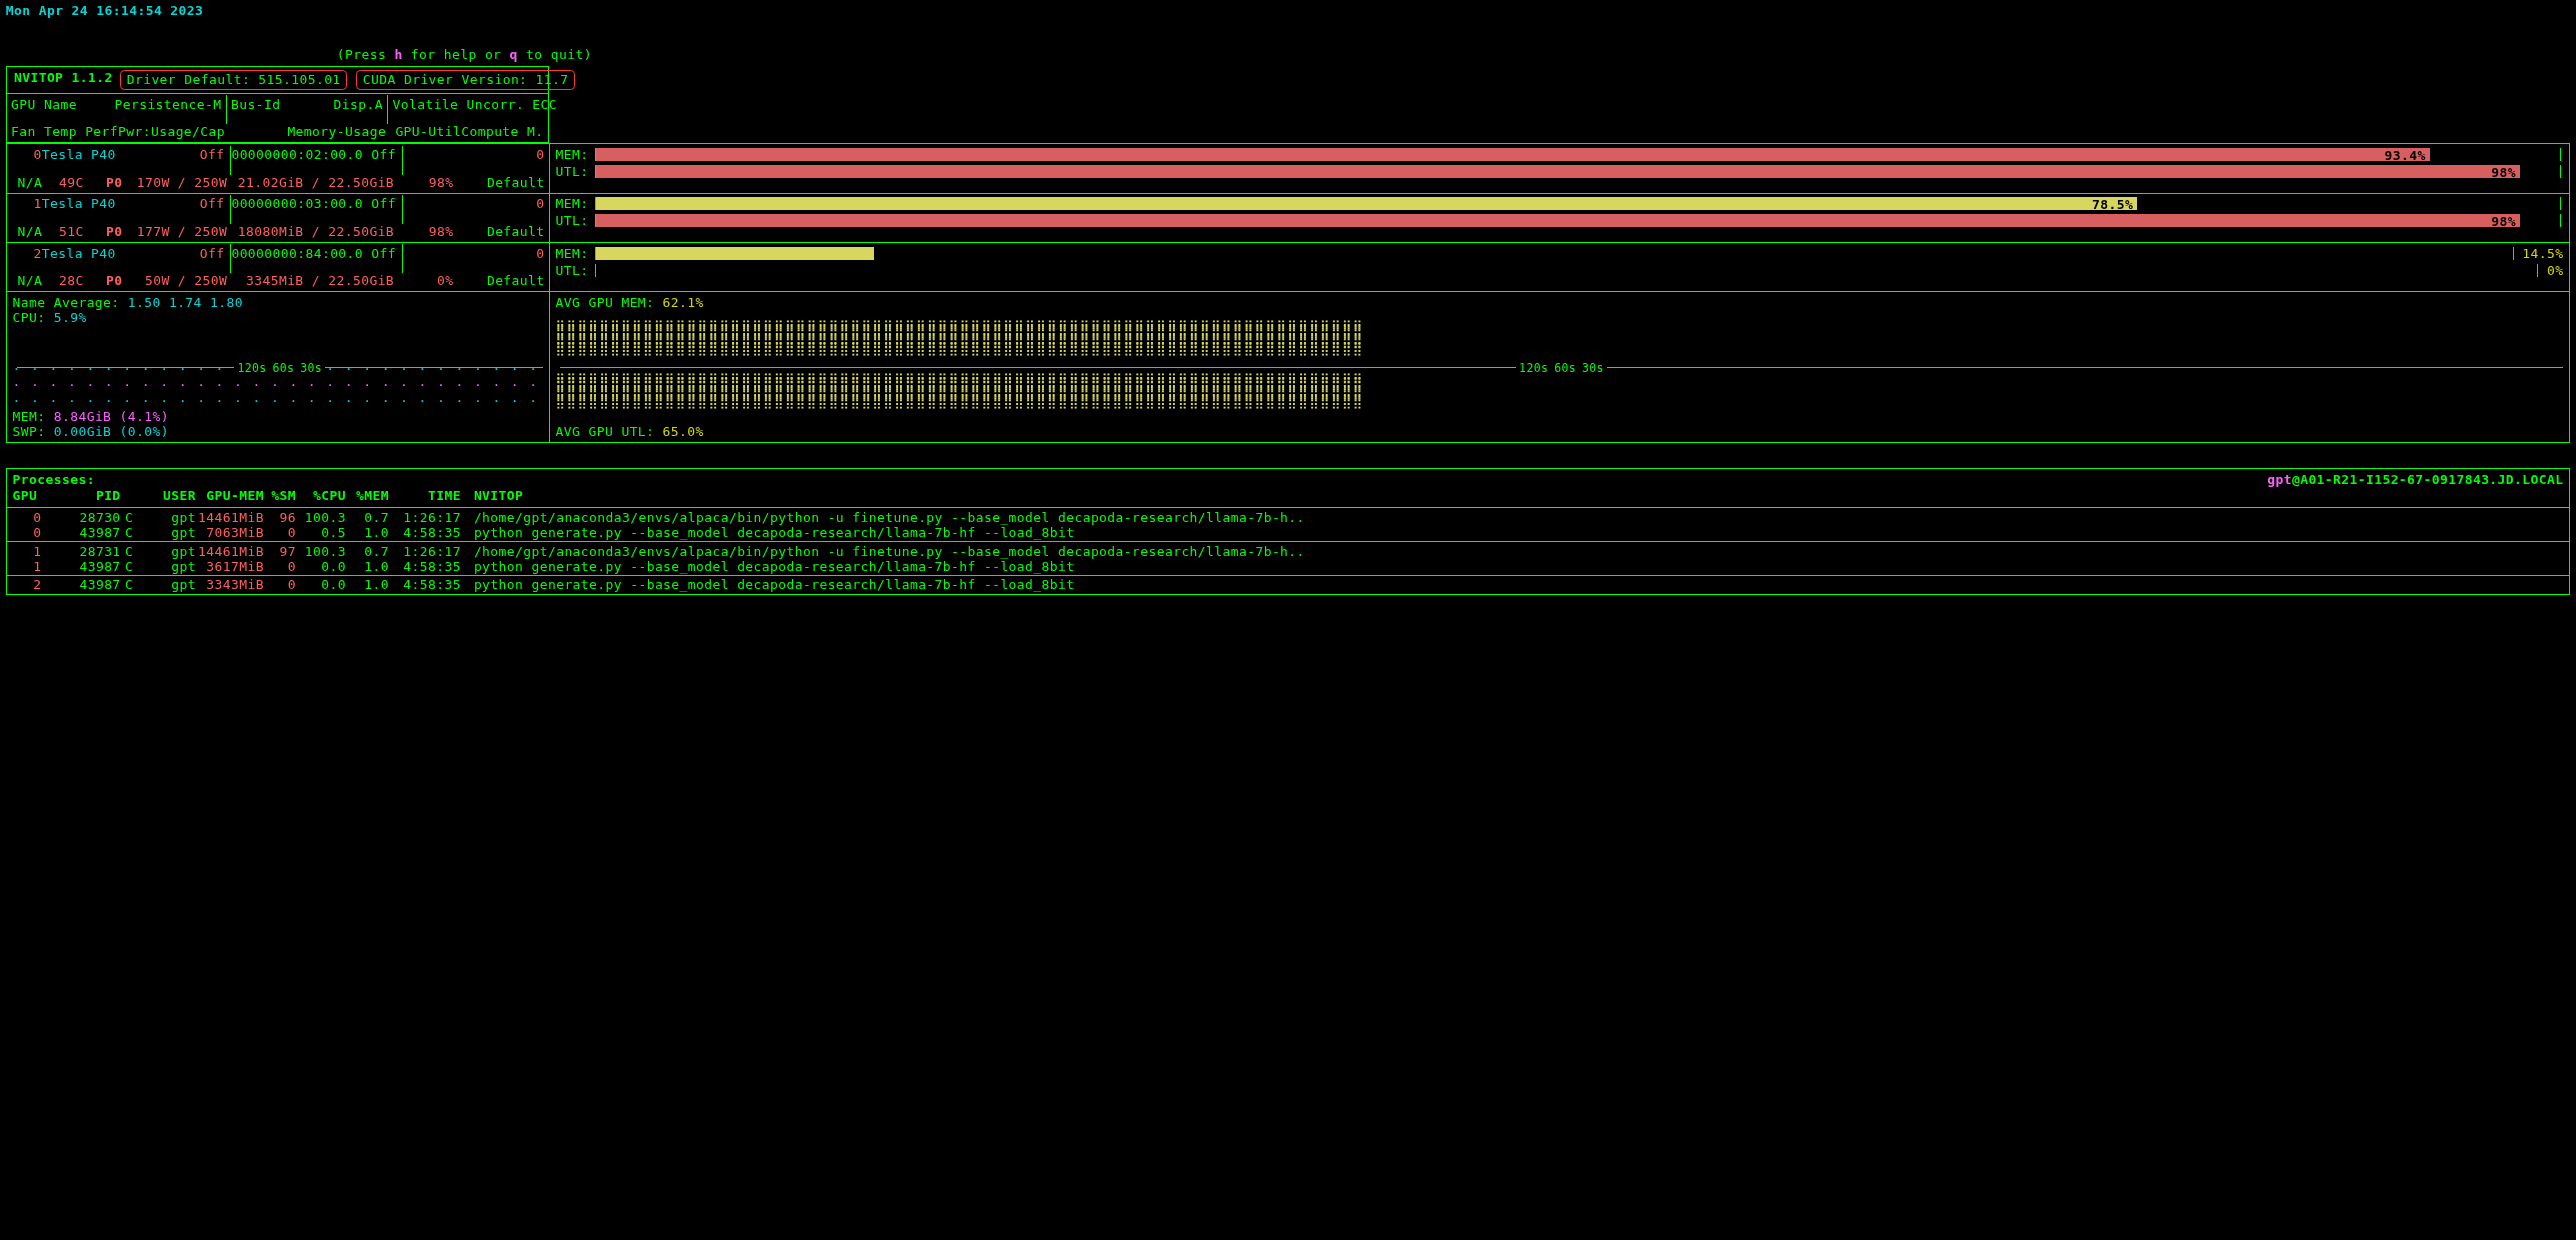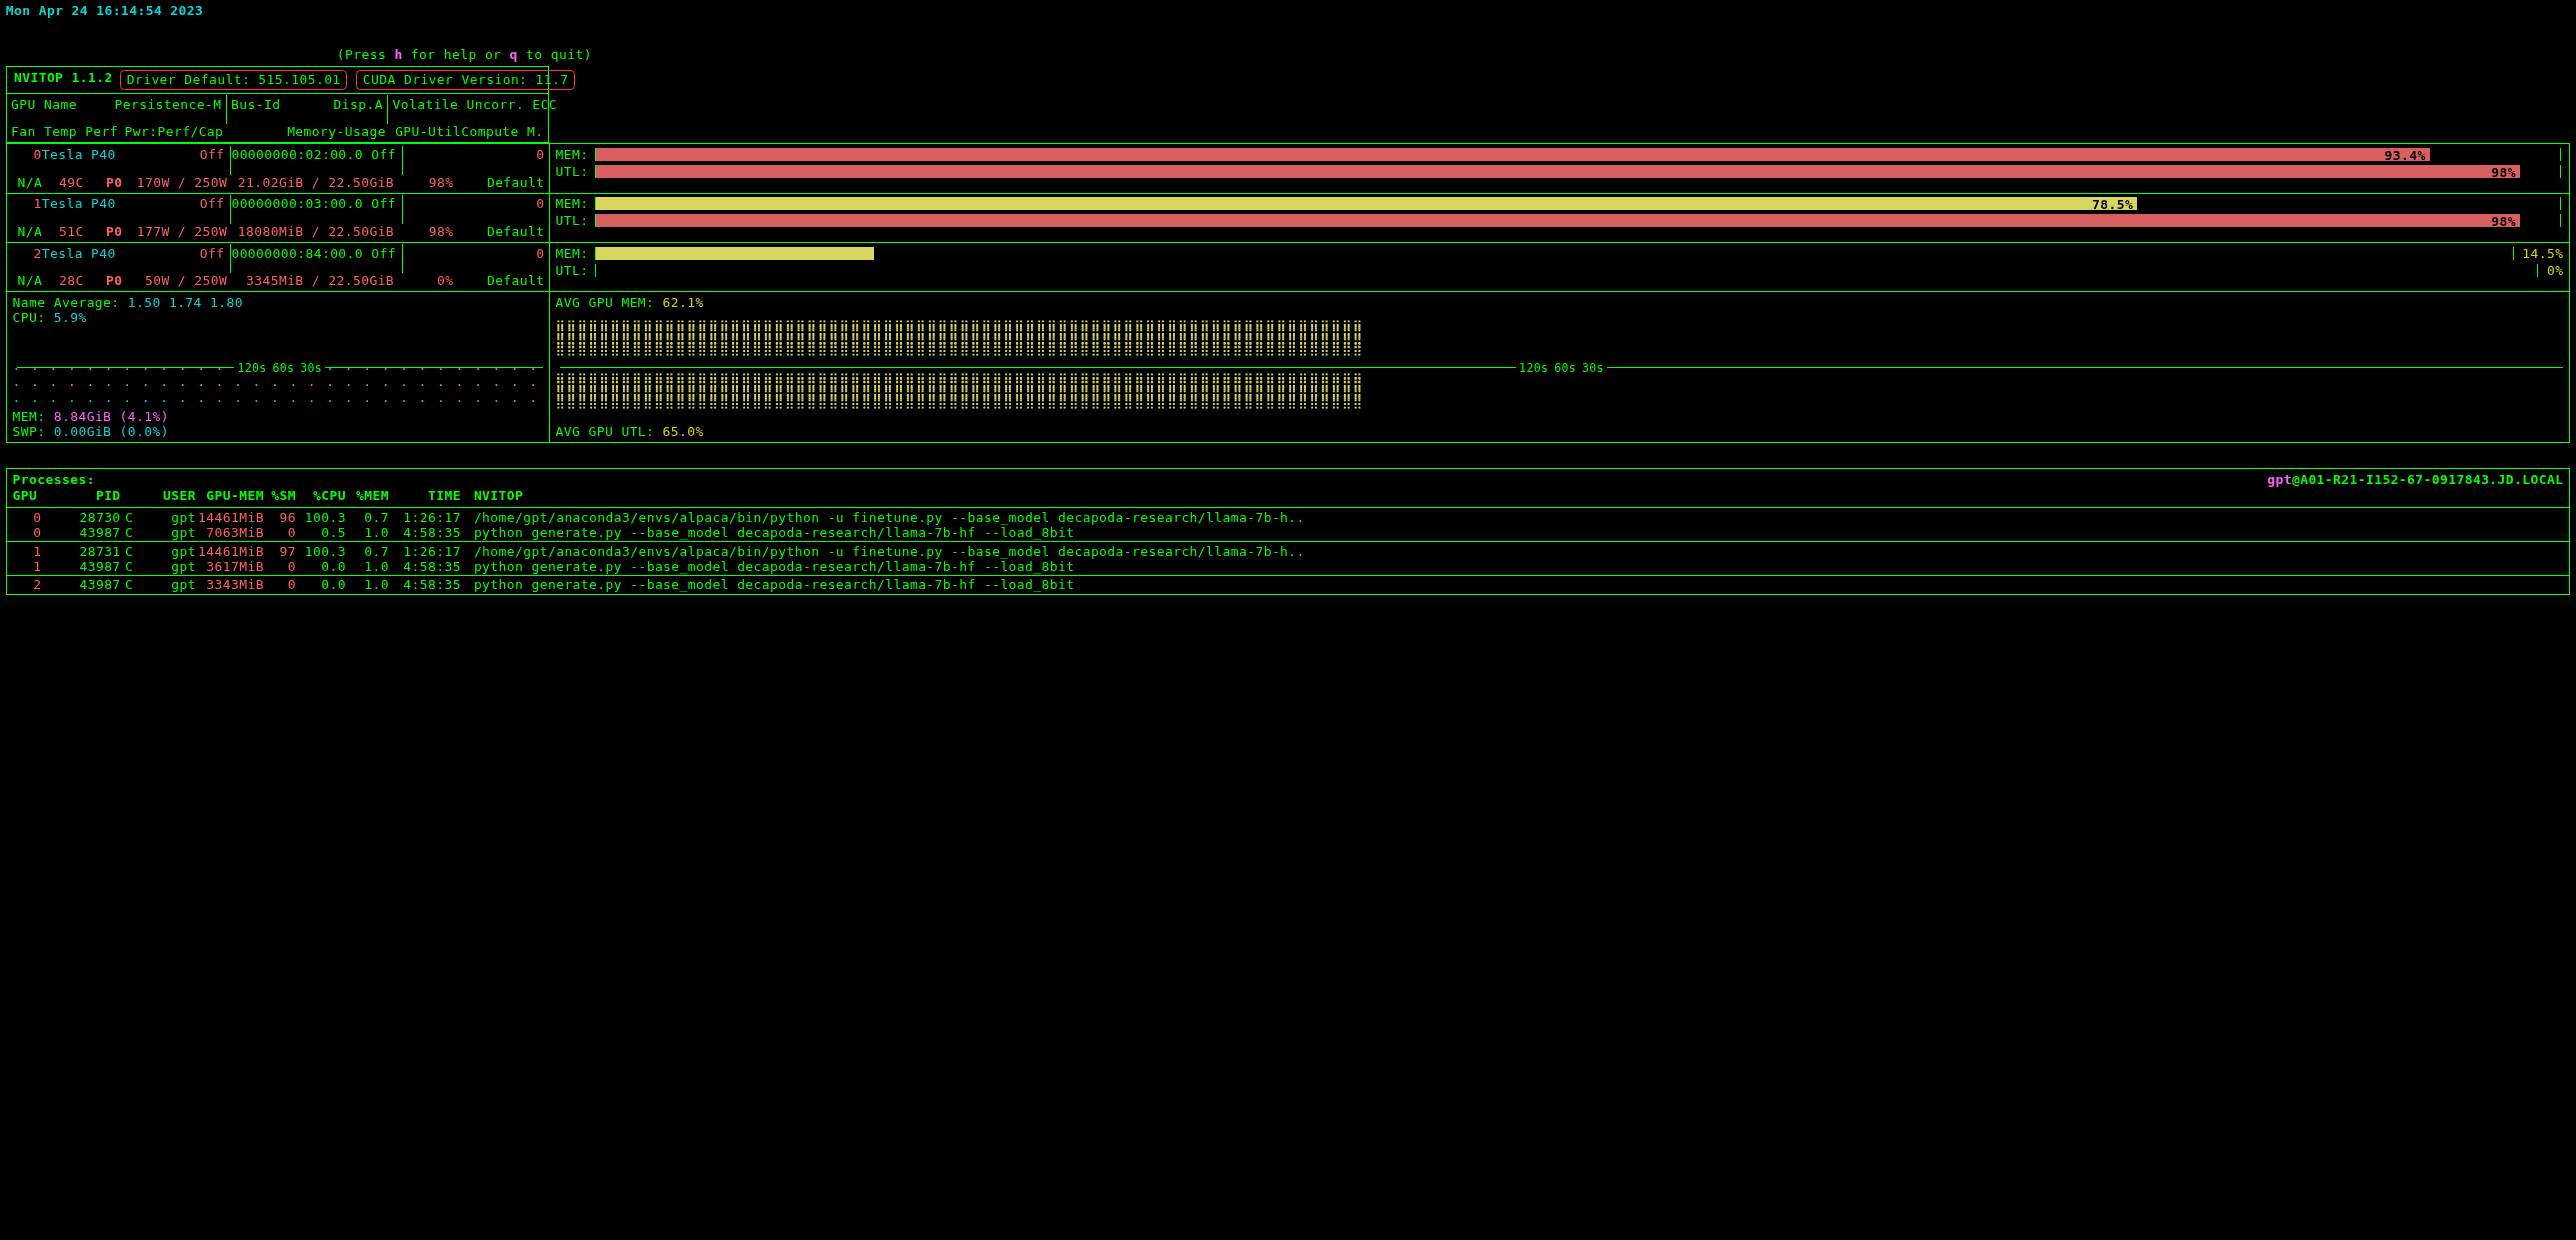--- a/index.html
+++ b/index.html
@@ -187,21 +187,21 @@
     <span class="hdr-col2" style="display:flex;justify-content:space-between">
         <span>Bus-Id</span>
         <span>Disp.A</span>
       </span>
     <span style="border-left:0.7px solid #00ff00;height:29px;margin-top:-1.4px"></span>
     <span class="hdr-col3" style="text-align:right">Volatile Uncorr. ECC</span>
   </div>
   <div class="hdr-row" style="padding-top:0">
     <span class="hdr-col1" style="display:flex;justify-content:space-between">
         <span>Fan  Temp  Perf</span>
-        <span>Pwr:Perf/Cap</span>
+        <span>Pwr:Usage/Cap</span>
       </span>
     <span style="width:0.7px"></span>
     <span class="hdr-col2" style="text-align:right">Memory-Usage</span>
     <span style="width:0.7px"></span>
     <span class="hdr-col3" style="display:flex;justify-content:space-between">
         <span>GPU-Util</span>
         <span>Compute M.</span>
       </span>
   </div>
 </div>

